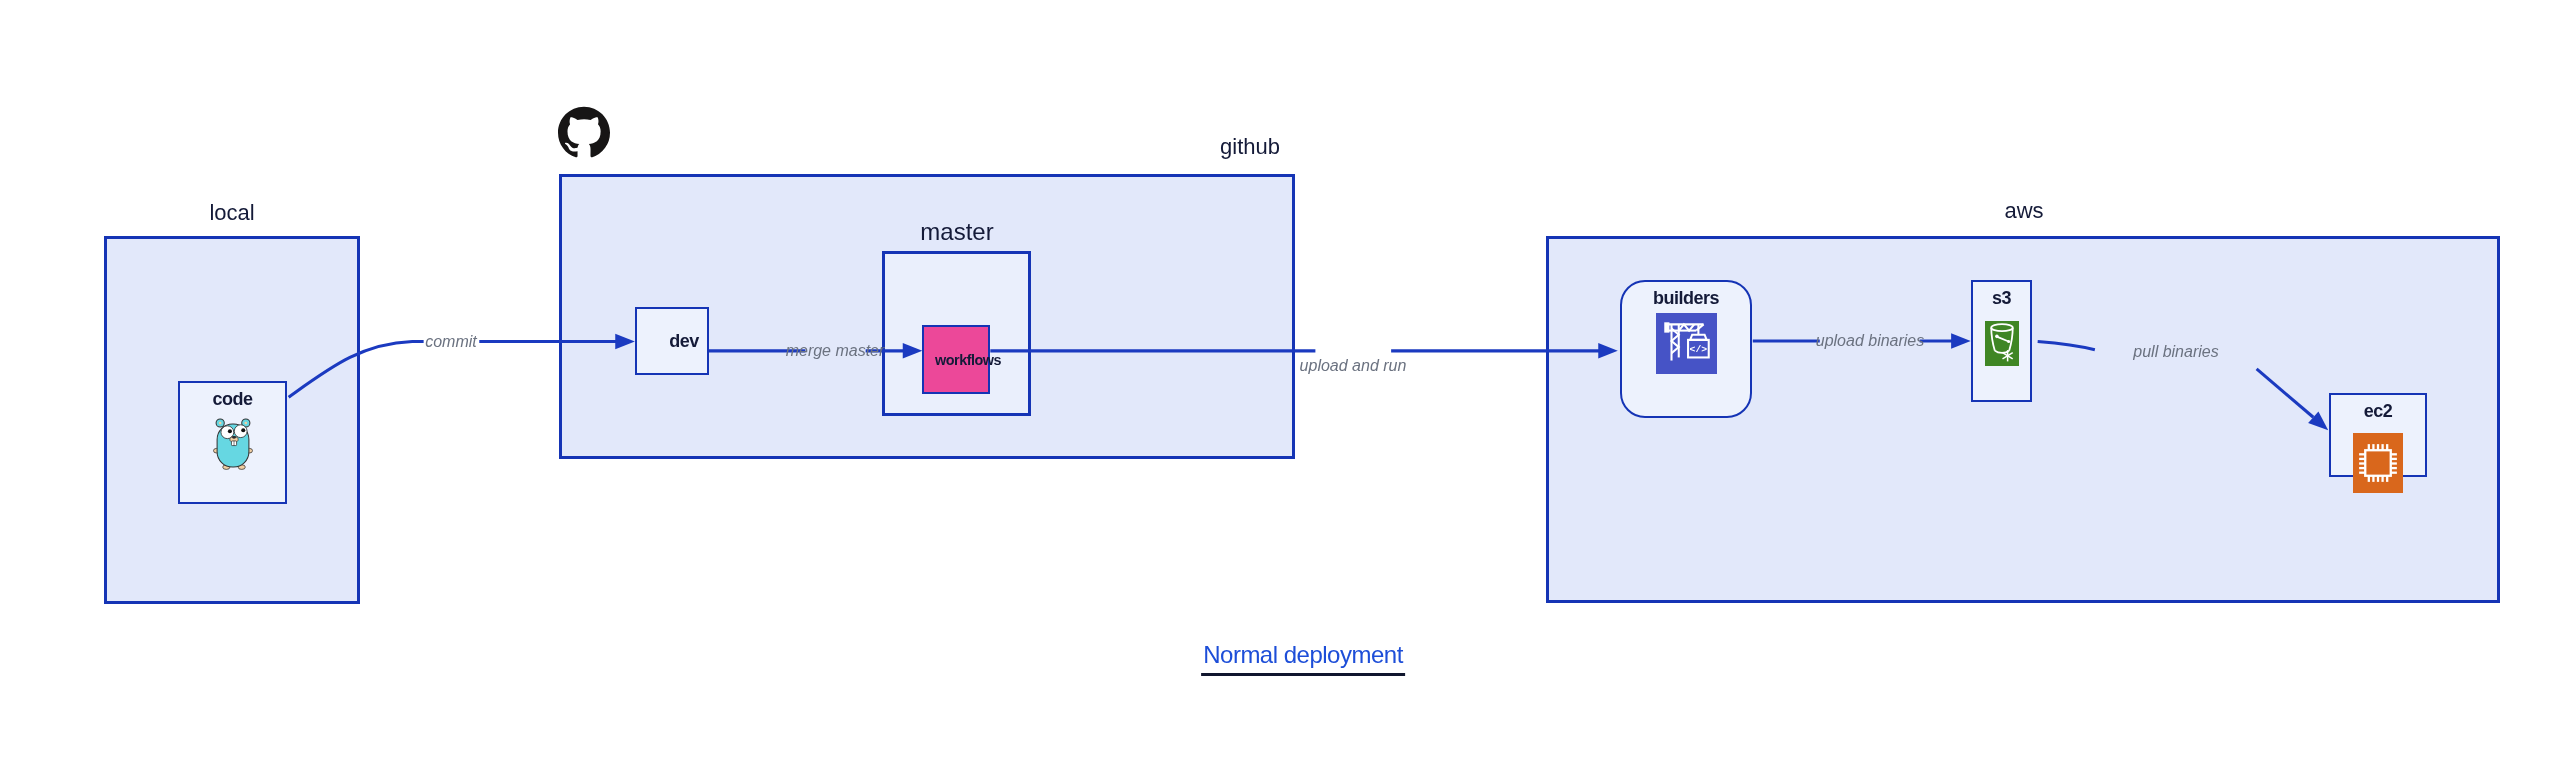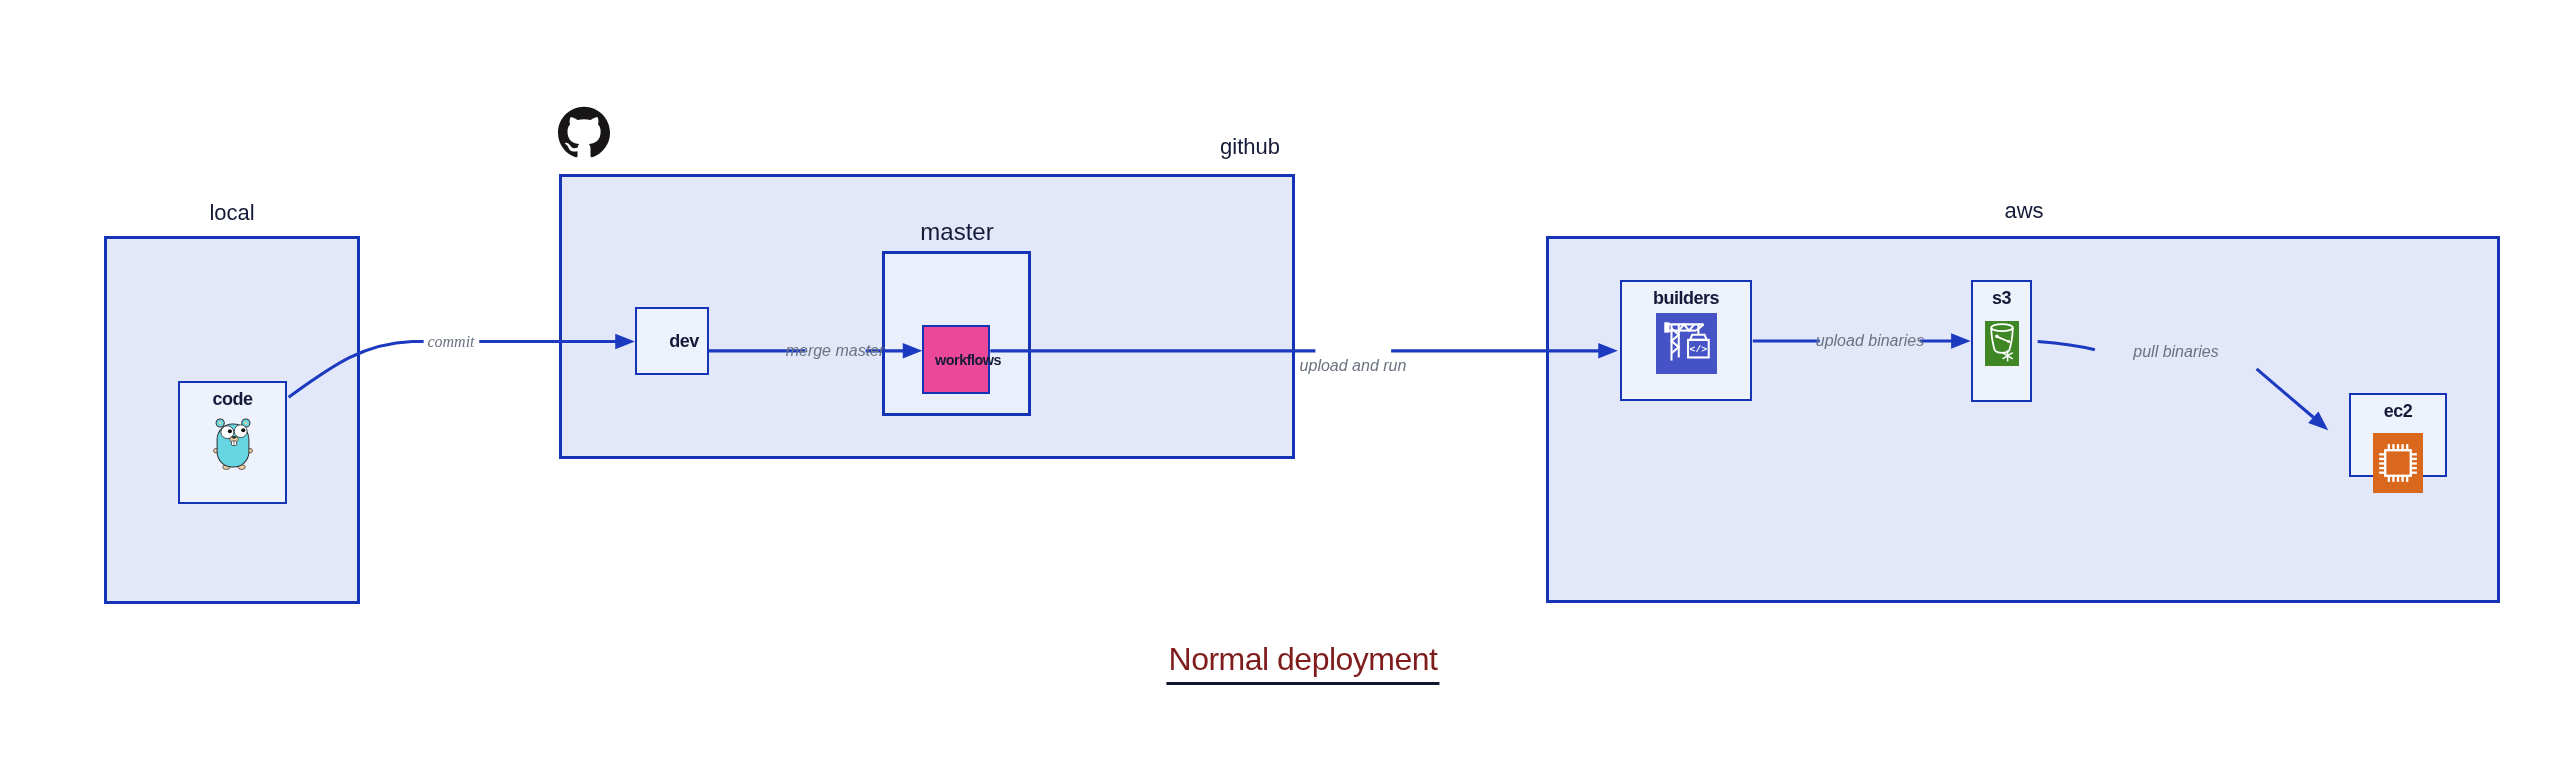--- a/index.html
+++ b/index.html
@@ -26,21 +26,21 @@
     position:absolute;transform:translate(-50%,-50%);font-style:italic;font-size:16px;
     color:#6b7280;white-space:nowrap;z-index:5;
   }
   #edges-svg{position:absolute;left:0;top:0;z-index:2;pointer-events:none;}
   .group,.subgroup{z-index:1;}
   .node{z-index:3;}
   .group-label{z-index:4;}
   .icon-tile{display:flex;align-items:center;justify-content:center;}
   #diagram-title{
     position:absolute;left:1303px;top:641px;transform:translateX(-50%);
-    font-size:32px;font-weight:500;color:#7f1d1d;letter-spacing:-0.5px;
+    font-size:24px;font-weight:500;color:#1d4ed8;letter-spacing:-0.5px;
     border-bottom:3.6px solid #10162e;padding:0 2.1px 4.1px 2.1px;white-space:nowrap;z-index:4;
   }
   #octocat{position:absolute;left:558px;top:106px;width:52px;height:52px;z-index:4;}
 </style>
 </head>
 <body>
 
 <div id="canvas">
 
   <div class="group" style="left:104px;top:236px;width:256px;height:368px;"></div>
@@ -82,21 +82,21 @@
     </g>
     <g fill="#1b3ac0" stroke="none">
       <polygon points="1232,663 1194,648 1194,678"></polygon>
       <polygon points="1790,681 1752,666 1752,696"></polygon>
       <polygon points="3140,681 3102,666 3102,696"></polygon>
       <polygon points="3825,662 3787,647 3787,677"></polygon>
       <polygon points="4519,835 4480,821 4500,799"></polygon>
     </g>
   </svg>
 
-  <div class="edge-label" style="left:451px;top:342px;font-family:Liberation Serif, serif;">commit</div>
+  <div class="edge-label" style="left:451px;top:342px;">commit</div>
   <div class="edge-label" style="left:835px;top:351px;">merge master</div>
   <div class="edge-label" style="left:1353px;top:351px;margin-top:15px;">upload and run</div>
   <div class="edge-label" style="left:1870px;top:341px;">upload binaries</div>
   <div class="edge-label" style="left:2176px;top:352px;">pull binaries</div>
 
   <div class="node" style="left:178px;top:381px;width:109px;height:123px;">
     <span class="node-label">code</span>
     <div class="icon-tile" style="margin-top:6.2px;">
       <svg width="40" height="54" viewBox="0 0 78 104">
         <circle cx="14" cy="13" r="8" fill="#66d7e2" stroke="#333" stroke-width="2"></circle>
@@ -121,21 +121,21 @@
   </div>
 
   <div class="node center" style="left:635px;top:307px;width:74px;height:68px;">
     <span class="node-label" style="margin-top:0;">dev</span>
   </div>
 
   <div class="node center" style="left:922px;top:325px;width:68px;height:69px;background:#ec4899;">
     <span class="node-label" style="margin-top:0;font-size:14.4px;">workflows</span>
   </div>
 
-  <div class="node" style="left:1620px;top:280px;width:132px;height:121px;">
+  <div class="node" style="left:1620px;top:280px;width:132px;height:138px;border-radius:25px;">
     <span class="node-label">builders</span>
     <div class="icon-tile" style="margin-top: 4.1px; width: 61px; height: 61px; background-color: rgb(70, 83, 198);">
       <svg width="61" height="61" viewBox="0 0 118 118">
         <g stroke="#ffffff" stroke-width="4" fill="none">
           <rect x="18" y="20" width="6" height="16" fill="#ffffff"></rect>
           <line x1="30" y1="22" x2="30" y2="92"></line>
           <line x1="44" y1="22" x2="44" y2="86"></line>
           <path d="M30,30 L44,42 L30,54 L44,66 L30,78"></path>
           <line x1="24" y1="22" x2="92" y2="22"></line>
           <line x1="24" y1="34" x2="78" y2="34"></line>
@@ -165,21 +165,21 @@
         <circle cx="46" cy="40" r="3" fill="#ffffff"></circle>
         <g stroke="#ffffff" stroke-width="3" fill="none">
           <line x1="44" y1="57" x2="44" y2="79"></line>
           <line x1="34" y1="62" x2="54" y2="74"></line>
           <line x1="54" y1="62" x2="34" y2="74"></line>
         </g>
       </svg>
     </div>
   </div>
 
-  <div class="node" style="left:2329px;top:393px;width:98px;height:84px;margin-left:20px;">
+  <div class="node" style="left:2329px;top:393px;width:98px;height:84px;">
     <span class="node-label">ec2</span>
     <div class="icon-tile" style="margin-top: 11.3px; width: 50px; height: 60px; background-color: rgb(217, 103, 28);">
       <svg width="50" height="60" viewBox="0 0 98 116">
         <g stroke="#ffffff" stroke-width="4.5" fill="none">
           <rect x="24" y="33" width="50" height="50"></rect>
           <g>
             <line x1="31" y1="33" x2="31" y2="21"></line>
               <line x1="40" y1="33" x2="40" y2="21"></line>
             <line x1="49" y1="33" x2="49" y2="21"></line>
               <line x1="58" y1="33" x2="58" y2="21"></line>

